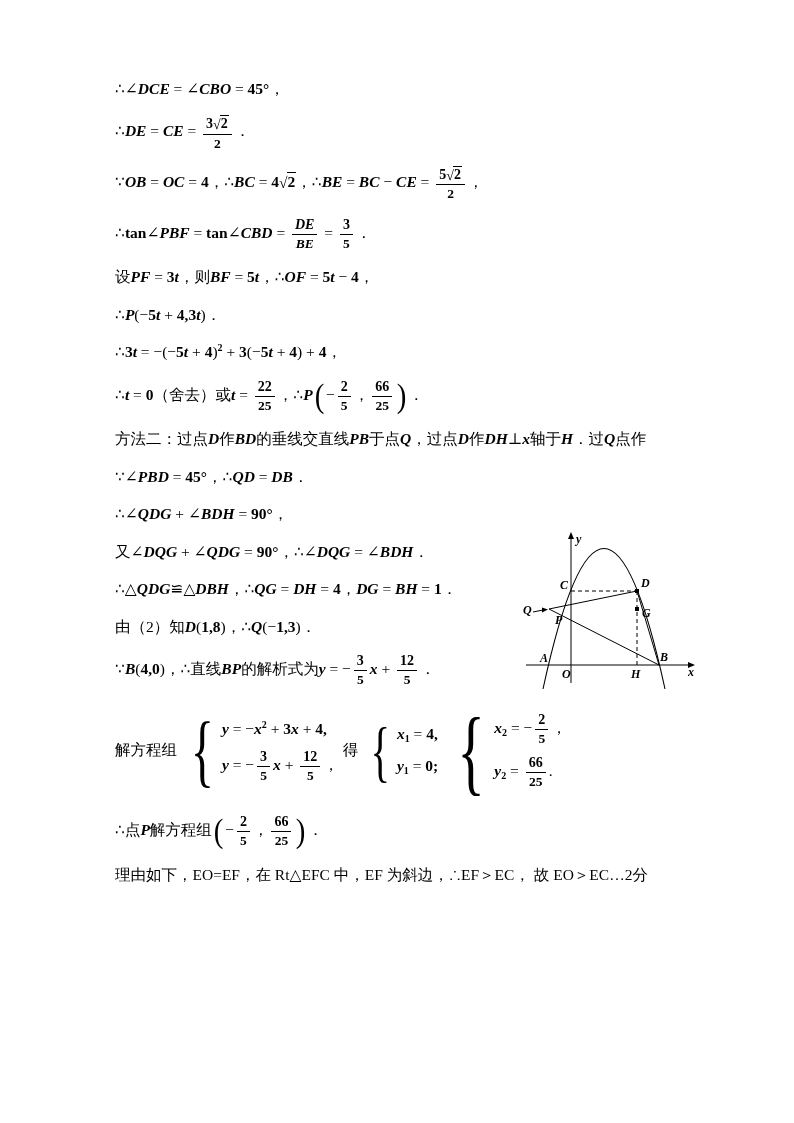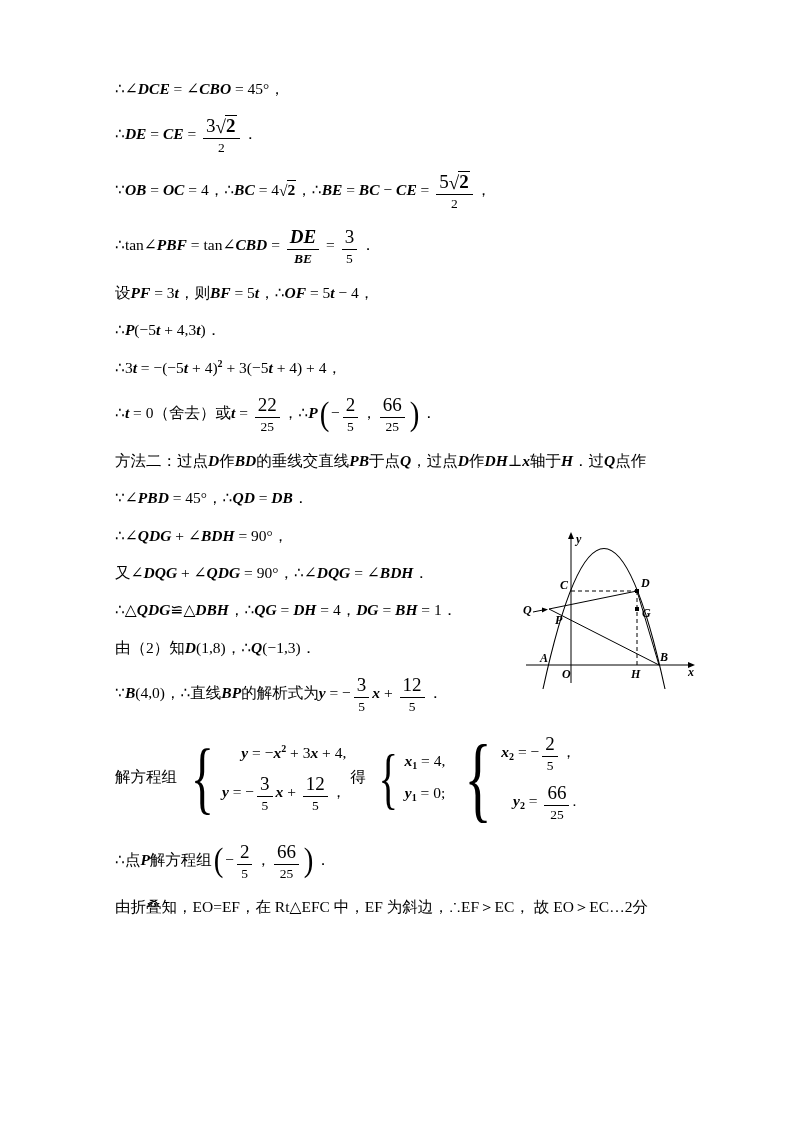--- a/index.html
+++ b/index.html
@@ -5,34 +5,34 @@
   html,body{margin:0;padding:0;}
   body{
     width:794px;height:1123px;background:#ffffff;color:#000;
     position:relative;overflow:hidden;
     font-family:"Liberation Serif","DejaVu Serif","DejaVu Sans",serif;
   }
   #content{position:absolute;left:115px;top:78px;width:650px;}
   .line{display:block;margin-bottom:15px;white-space:nowrap;line-height:1.45;font-size:15.5px;}
   .sr{font-family:"Liberation Serif","DejaVu Serif","DejaVu Sans",serif;}
   .sm{font-style:italic;font-weight:bold;}
-  .sn{font-weight:normal;}
+  .sn{font-weight:bold;}
   .sc{font-family:"Liberation Serif","DejaVu Serif",serif;}
   .ssup{font-size:10px;vertical-align:super;font-weight:bold;}
   .ssub{font-size:10px;vertical-align:-3px;font-weight:bold;}
   .sfrac{display:inline-flex;flex-direction:column;align-items:center;vertical-align:middle;margin:0 3px;}
-  .fnum{display:block;padding:0 3px 1px 3px;border-bottom:1.3px solid #000;line-height:1.15;font-size:19px;}
+  .fnum{display:block;padding:0 3px 1px 3px;border-bottom:1.3px solid #000;line-height:1.15;font-size:14px;}
   .fden{display:block;padding:1px 3px 0 3px;line-height:1.15;font-size:13.5px;}
   .ssqrt{white-space:nowrap;font-weight:bold;}
   .rsign{display:inline-block;position:relative;top:1px;margin-right:-1px;}
   .rad{display:inline-block;border-top:1.3px solid #000;padding:0 1px;line-height:1.1;}
   .sbp{display:inline-block;font-size:34px;font-weight:400;vertical-align:middle;line-height:0.85;transform:scaleX(0.85);margin:0 1px;}
   .ssys{display:inline-flex;align-items:center;vertical-align:middle;margin:0 4px 0 6px;}
   .sysbrace{display:inline-block;font-size:20px;line-height:1;font-weight:400;transform:scaleX(0.6);transform-origin:center;margin-right:-3px;}
-  .sysrows{display:inline-flex;flex-direction:column;row-gap:8px;align-items:flex-end;padding-left:3px;}
+  .sysrows{display:inline-flex;flex-direction:column;row-gap:8px;align-items:flex-start;padding-left:3px;}
   .sysrow{display:block;white-space:nowrap;}
   #figure{position:absolute;left:520px;top:531px;width:184px;height:162px;}
   #figure svg{display:block;}
   #figure text{font-family:"Liberation Serif","DejaVu Serif",serif;font-style:italic;font-weight:bold;font-size:12px;fill:#000;}
 </style>
 </head>
 <body>
 
 <div id="content">
     <div class="line"><span class="sr">∴∠</span><span class="sm">DCE</span><span class="sr"> = ∠</span><span class="sm">CBO</span><span class="sr"> = </span><span class="sn">45°</span><span class="sc">，</span></div>
@@ -108,21 +108,21 @@
             </span><span class="sr">.</span></span>
         </span>
       </span></div>
     <div class="line"><span class="sr">∴</span><span class="sc">点</span><span class="sm">P</span><span class="sc">解方程组</span><span class="sbp">(</span><span class="sr">−</span><span class="sfrac">
         <span class="fnum"><span class="sn">2</span></span>
         <span class="fden"><span class="sn">5</span></span>
       </span><span class="sc">，</span><span class="sfrac">
         <span class="fnum"><span class="sn">66</span></span>
         <span class="fden"><span class="sn">25</span></span>
       </span><span class="sbp">)</span><span class="sc">．</span></div>
-    <div class="line"><span class="sc">  由折叠知，EO=EF，在 Rt△EFC 中，EF 为斜边，∴EF＞EC， 故 EO＞EC…2分</span></div>
+    <div class="line"><span class="sc">  理由如下，EO=EF，在 Rt△EFC 中，EF 为斜边，∴EF＞EC， 故 EO＞EC…2分</span></div>
   </div>
 
 <div id="figure">
   <svg width="184" height="162" viewBox="0 0 184 162" xmlns="http://www.w3.org/2000/svg">
 
     <line x1="6" y1="134" x2="168" y2="134" stroke="#000" stroke-width="1"></line>
     <polygon points="168,131 168,137 175,134" fill="#000"></polygon>
     <line x1="51" y1="152" x2="51" y2="8" stroke="#000" stroke-width="1"></line>
     <polygon points="48,8 54,8 51,1" fill="#000"></polygon>
 

